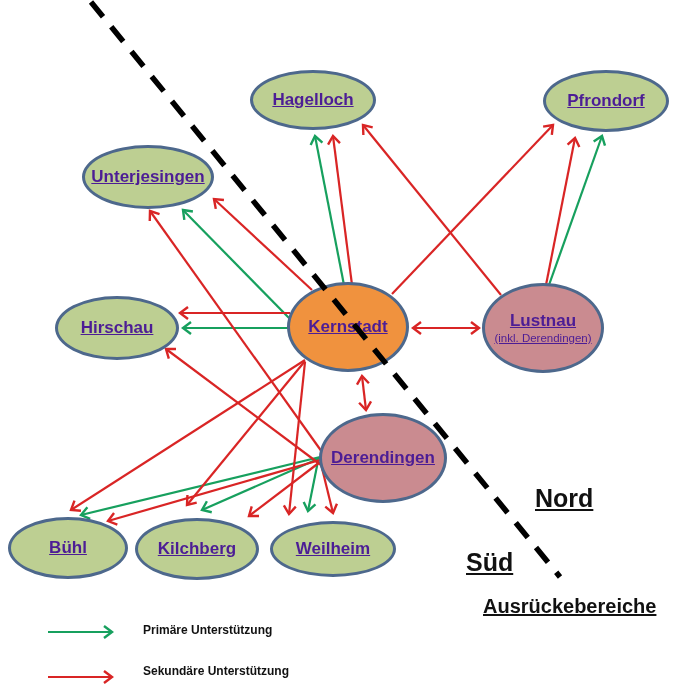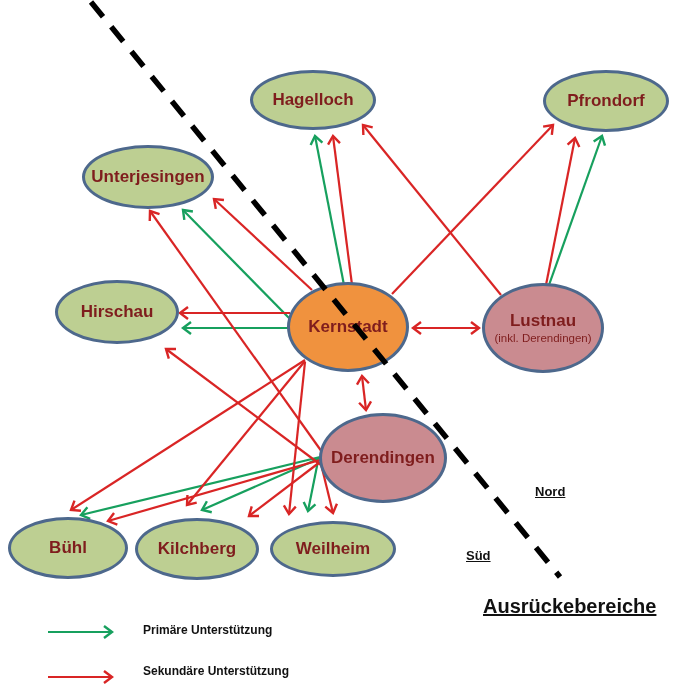--- a/index.html
+++ b/index.html
@@ -7,26 +7,26 @@
   .stage{
     position:relative;width:700px;height:692px;background:#ffffff;overflow:hidden;
     font-family:"Liberation Sans",sans-serif;color:#111;
   }
   .layer{position:absolute;left:0;top:0;width:700px;height:692px;}
   #edge-layer{z-index:1;}
   .node{
     position:absolute;z-index:2;box-sizing:border-box;
     border:3px solid #4d688c;border-radius:50%;
     display:flex;flex-direction:column;align-items:center;justify-content:center;
-    text-align:center;font-weight:bold;font-size:17px;line-height:1.05;color:#7f1d1d;
+    text-align:center;font-weight:bold;font-size:17px;line-height:1.05;color:#4c1d95;text-decoration:underline;
   }
   .node .sub{font-weight:normal;font-size:11.5px;margin-top:2px;white-space:nowrap;}
   #divider-layer{z-index:3;pointer-events:none;}
   .floating{position:absolute;z-index:4;white-space:nowrap;}
-  .zone-label{font-size:13px;font-weight:bold;text-decoration:underline;}
+  .zone-label{font-size:25px;font-weight:bold;text-decoration:underline;}
   .caption{font-size:20px;font-weight:bold;text-decoration:underline;}
   .legend-label{font-size:12px;font-weight:bold;}
 </style>
 </head>
 <body>
 
 <div class="stage">
 
   <svg id="edge-layer" class="layer" xmlns="http://www.w3.org/2000/svg" width="700" height="692">
     <defs>
@@ -72,21 +72,21 @@
 
   <div class="node" style="left: 250px; top: 70px; width: 126px; height: 60px; background-color: rgb(189, 207, 146);">
     <span>Hagelloch</span>
   </div>
   <div class="node" style="left: 543px; top: 70px; width: 126px; height: 62px; background-color: rgb(189, 207, 146);">
     <span>Pfrondorf</span>
   </div>
   <div class="node" style="left: 82px; top: 145px; width: 132px; height: 64px; background-color: rgb(189, 207, 146);">
     <span>Unterjesingen</span>
   </div>
-  <div class="node" style="left: 55px; top: 280px; width: 124px; height: 64px; background-color: rgb(189, 207, 146);">
+  <div class="node" style="left: 55px; top: 296px; width: 124px; height: 64px; background-color: rgb(189, 207, 146);">
     <span>Hirschau</span>
   </div>
   <div class="node" style="left: 287px; top: 282px; width: 122px; height: 90px; background-color: rgb(240, 146, 62);">
     <span>Kernstadt</span>
   </div>
   <div class="node" style="left: 482px; top: 283px; width: 122px; height: 90px; background-color: rgb(202, 139, 144);">
     <span>Lustnau</span>
     <span class="sub">(inkl. Derendingen)</span>
   </div>
   <div class="node" style="left: 319px; top: 413px; width: 128px; height: 90px; background-color: rgb(202, 139, 144);">

